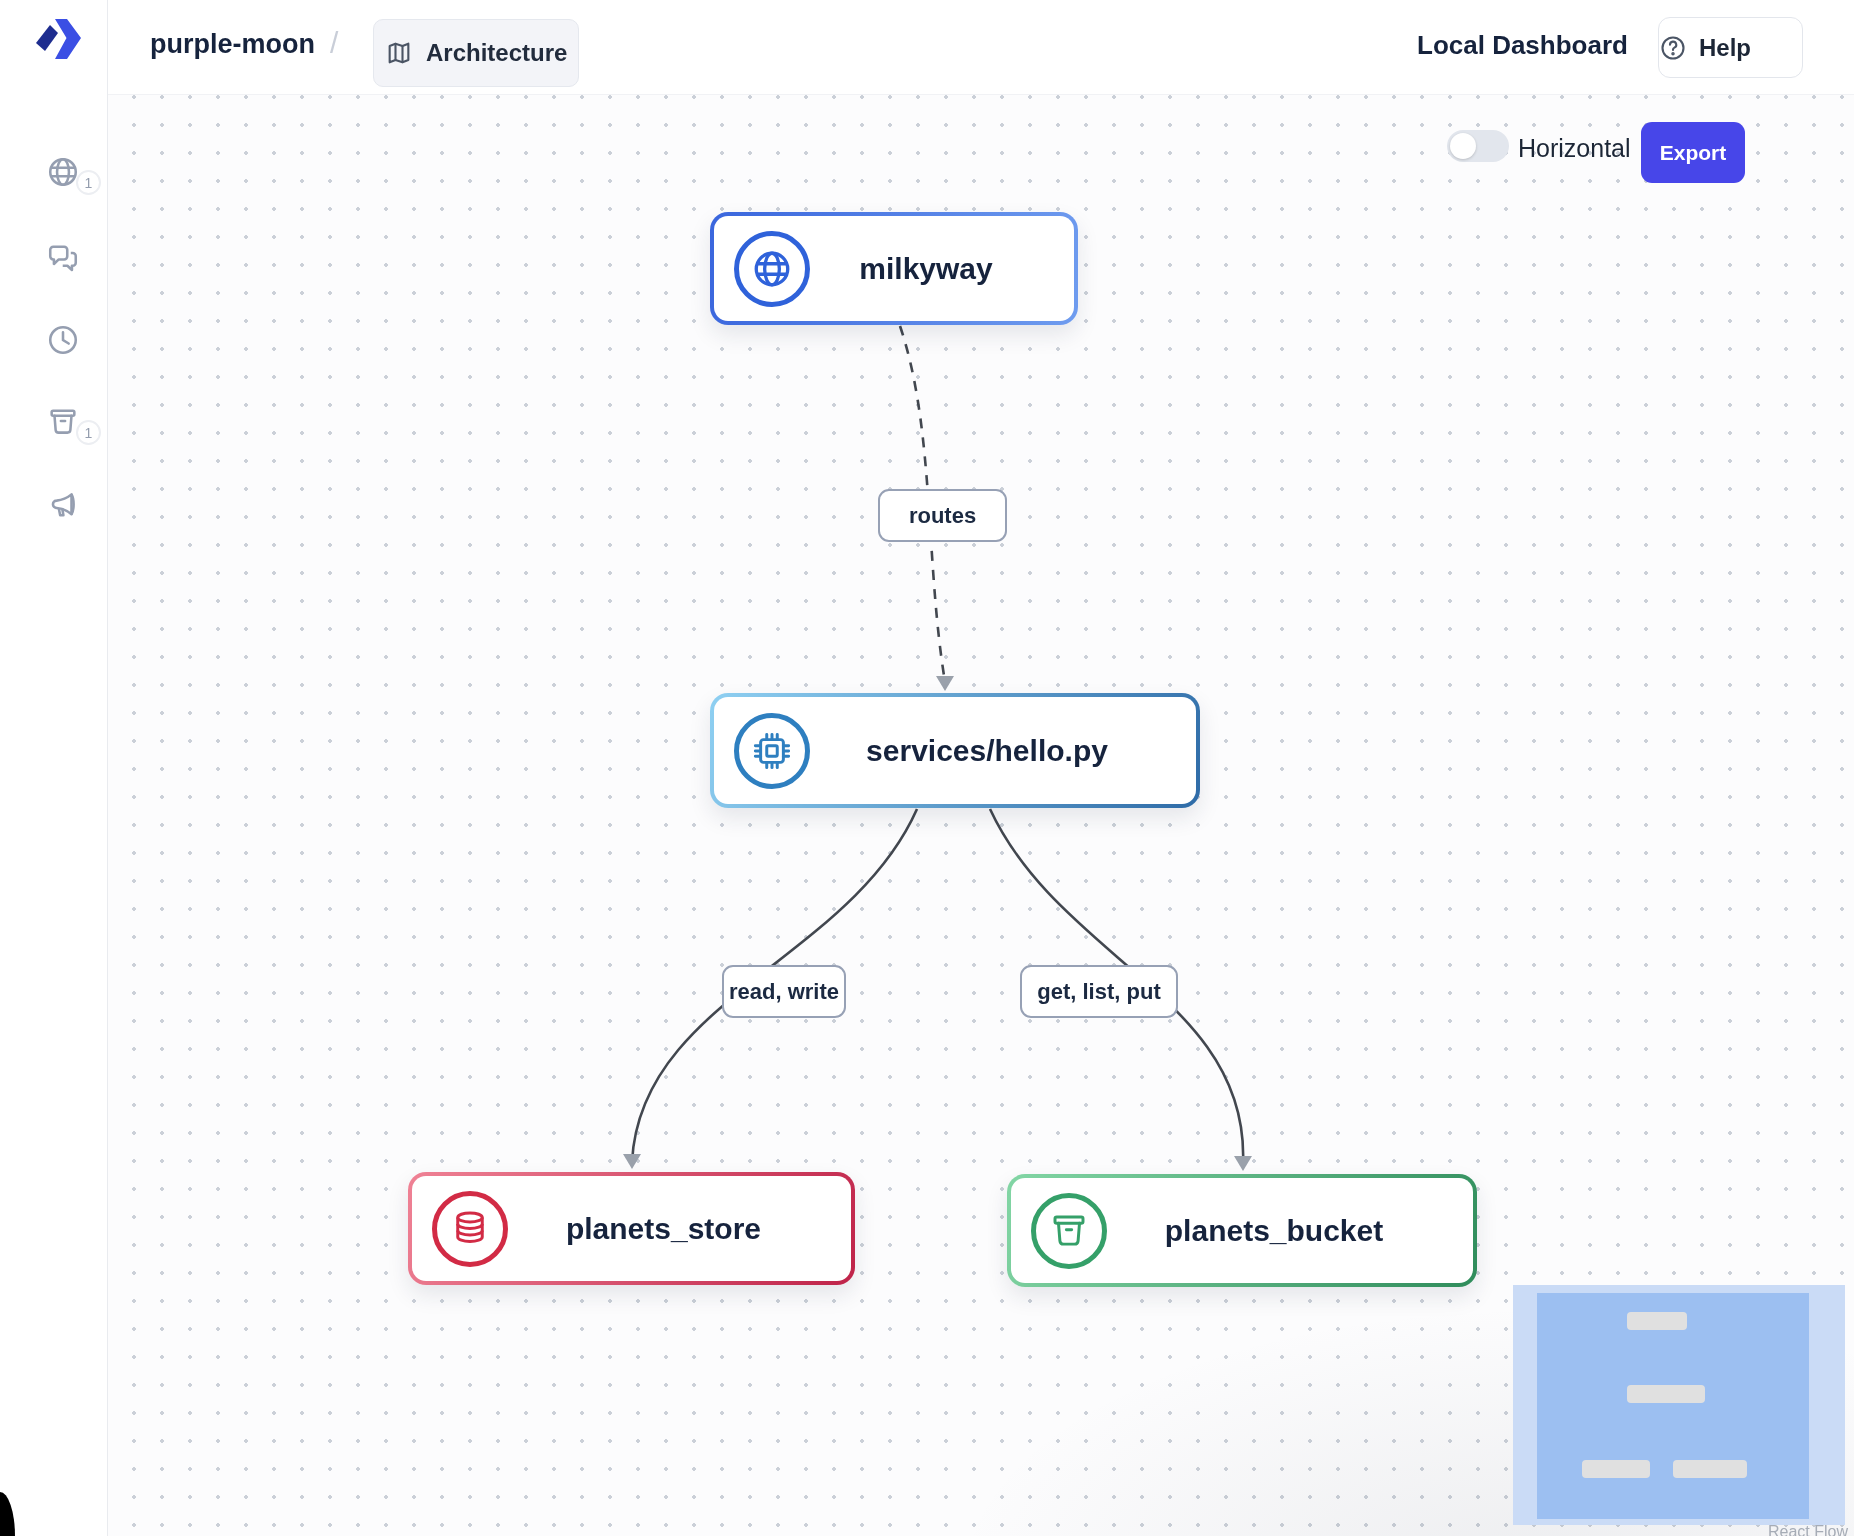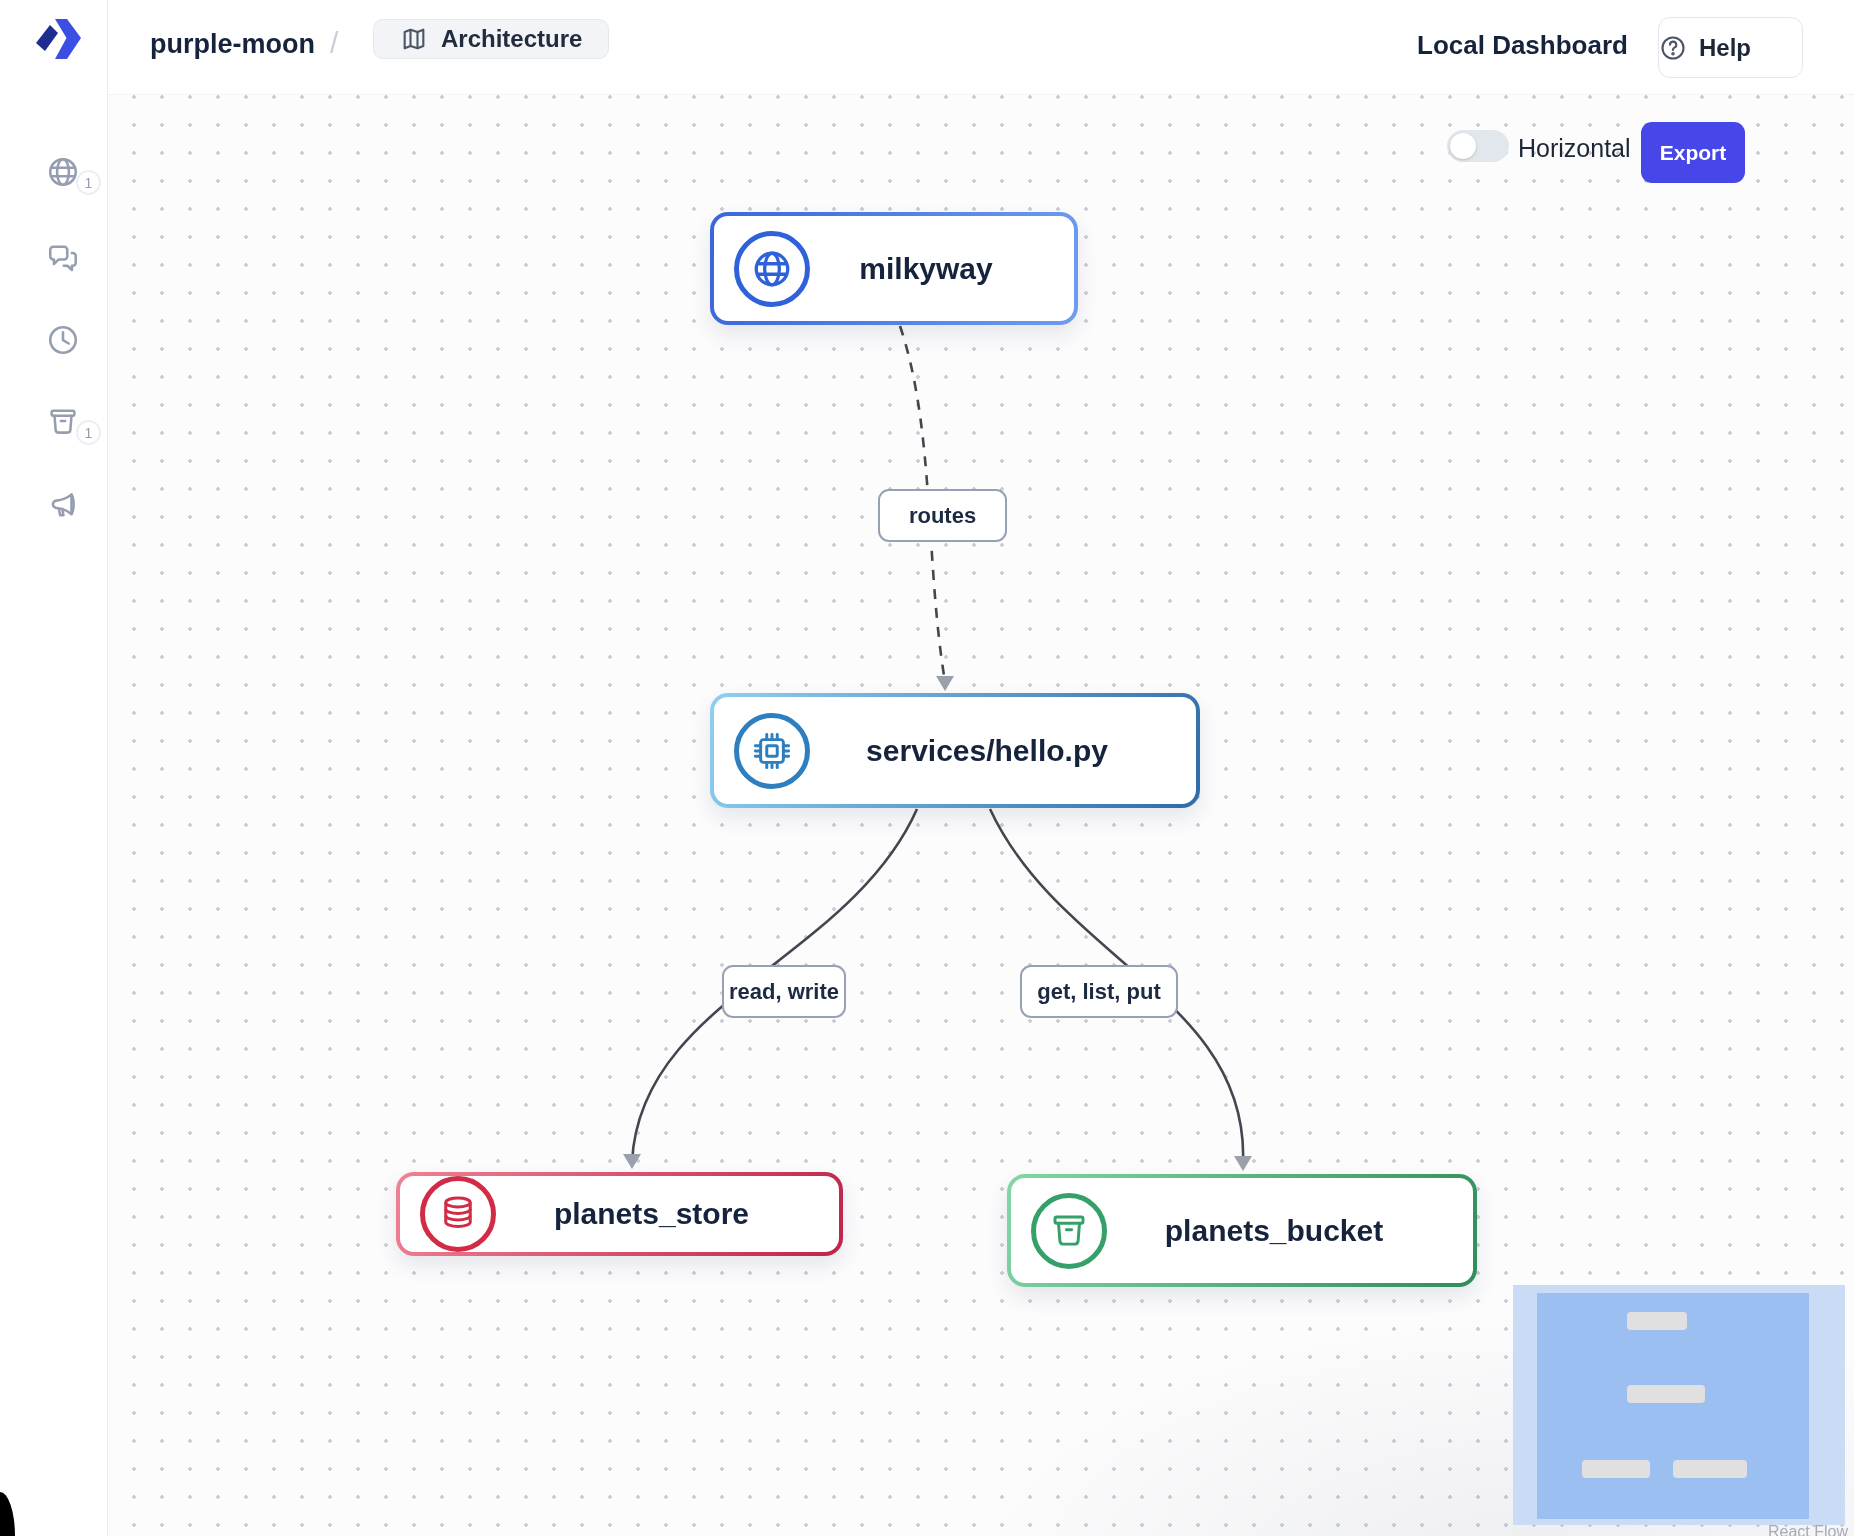--- a/index.html
+++ b/index.html
@@ -16,21 +16,21 @@
     border-radius:50%; font-size:14px; color:#949dae; display:flex; align-items:center; justify-content:center;
     background:#fff; }
   .corner-artifact { position:absolute; left:0; bottom:0; width:15px; height:44px;
     background:#000; border-top-right-radius:100% 100%; }
 
   
   .header { position:absolute; left:108px; top:0; width:1746px; height:95px; background:#fff;
     border-bottom:1px solid #f1f2f5; z-index:30; }
   .project-name { position:absolute; left:42px; top:29px; font-size:27px; font-weight:700; cursor:pointer; }
   .crumb-sep { position:absolute; left:222px; top:26px; font-size:30px; color:#c9ced8; font-weight:300; }
-  .arch-btn { position:absolute; left:265px; top:19px; height:40px; padding:0 26px;
+  .arch-btn { position:absolute; left:265px; top:19px; height:68px; padding:0 11px;
     background:#f3f4f8; border:1px solid #e5e8ee; border-radius:10px;
     display:flex; align-items:center; gap:13px; cursor:pointer; }
   .arch-btn svg { width:28px; height:28px; color:#4b5565; }
   .arch-btn span { font-size:24px; font-weight:600; color:#222c3d; }
   .dash-label { position:absolute; left:1309px; top:30px; font-size:26px; font-weight:700; }
   .help-btn { position:absolute; left:1550px; top:17px; width:145px; height:61px;
     background:#fff; border:1px solid #e3e6ec; border-radius:12px;
     display:flex; align-items:center; justify-content:flex-start; gap:12px; cursor:pointer; }
   .help-btn svg { width:28px; height:28px; color:#4b5565; }
   .help-btn span { font-size:24px; font-weight:600; color:#1c2636; }
@@ -65,21 +65,21 @@
     display:flex; align-items:center; justify-content:center; flex:none; }
   .node-icon-ring svg { width:42px; height:42px; }
   .node-label { flex:1; text-align:center; font-size:30px; font-weight:700; color:#16233d;
     padding-right:12px; }
   .node-milkyway { left:710px; top:212px; width:368px; height:113px;
     background:linear-gradient(100deg,#3a66dd,#6f9cef); }
   .node-milkyway .node-icon-ring { color:#2f62da; }
   .node-services { left:710px; top:693px; width:490px; height:115px;
     background:linear-gradient(115deg,#8fd0f2,#2e6ba7); }
   .node-services .node-icon-ring { color:#2e7fc0; }
-  .node-store { left:396px; top:1172px; width:447px; height:84px;
+  .node-store { left:408px; top:1172px; width:447px; height:113px;
     background:linear-gradient(115deg,#ef8295,#bf2349); }
   .node-store .node-icon-ring { color:#d22b45; }
   .node-bucket { left:1007px; top:1174px; width:470px; height:113px;
     background:linear-gradient(115deg,#83d6a5,#2f8c5b); }
   .node-bucket .node-icon-ring { color:#35a069; }
 
   
   .edge-label { position:absolute; background:#fff; border:2px solid #97a1b5; border-radius:11px;
     display:flex; align-items:center; justify-content:center; font-size:22px; font-weight:700;
     color:#1c2a42; z-index:8; }

